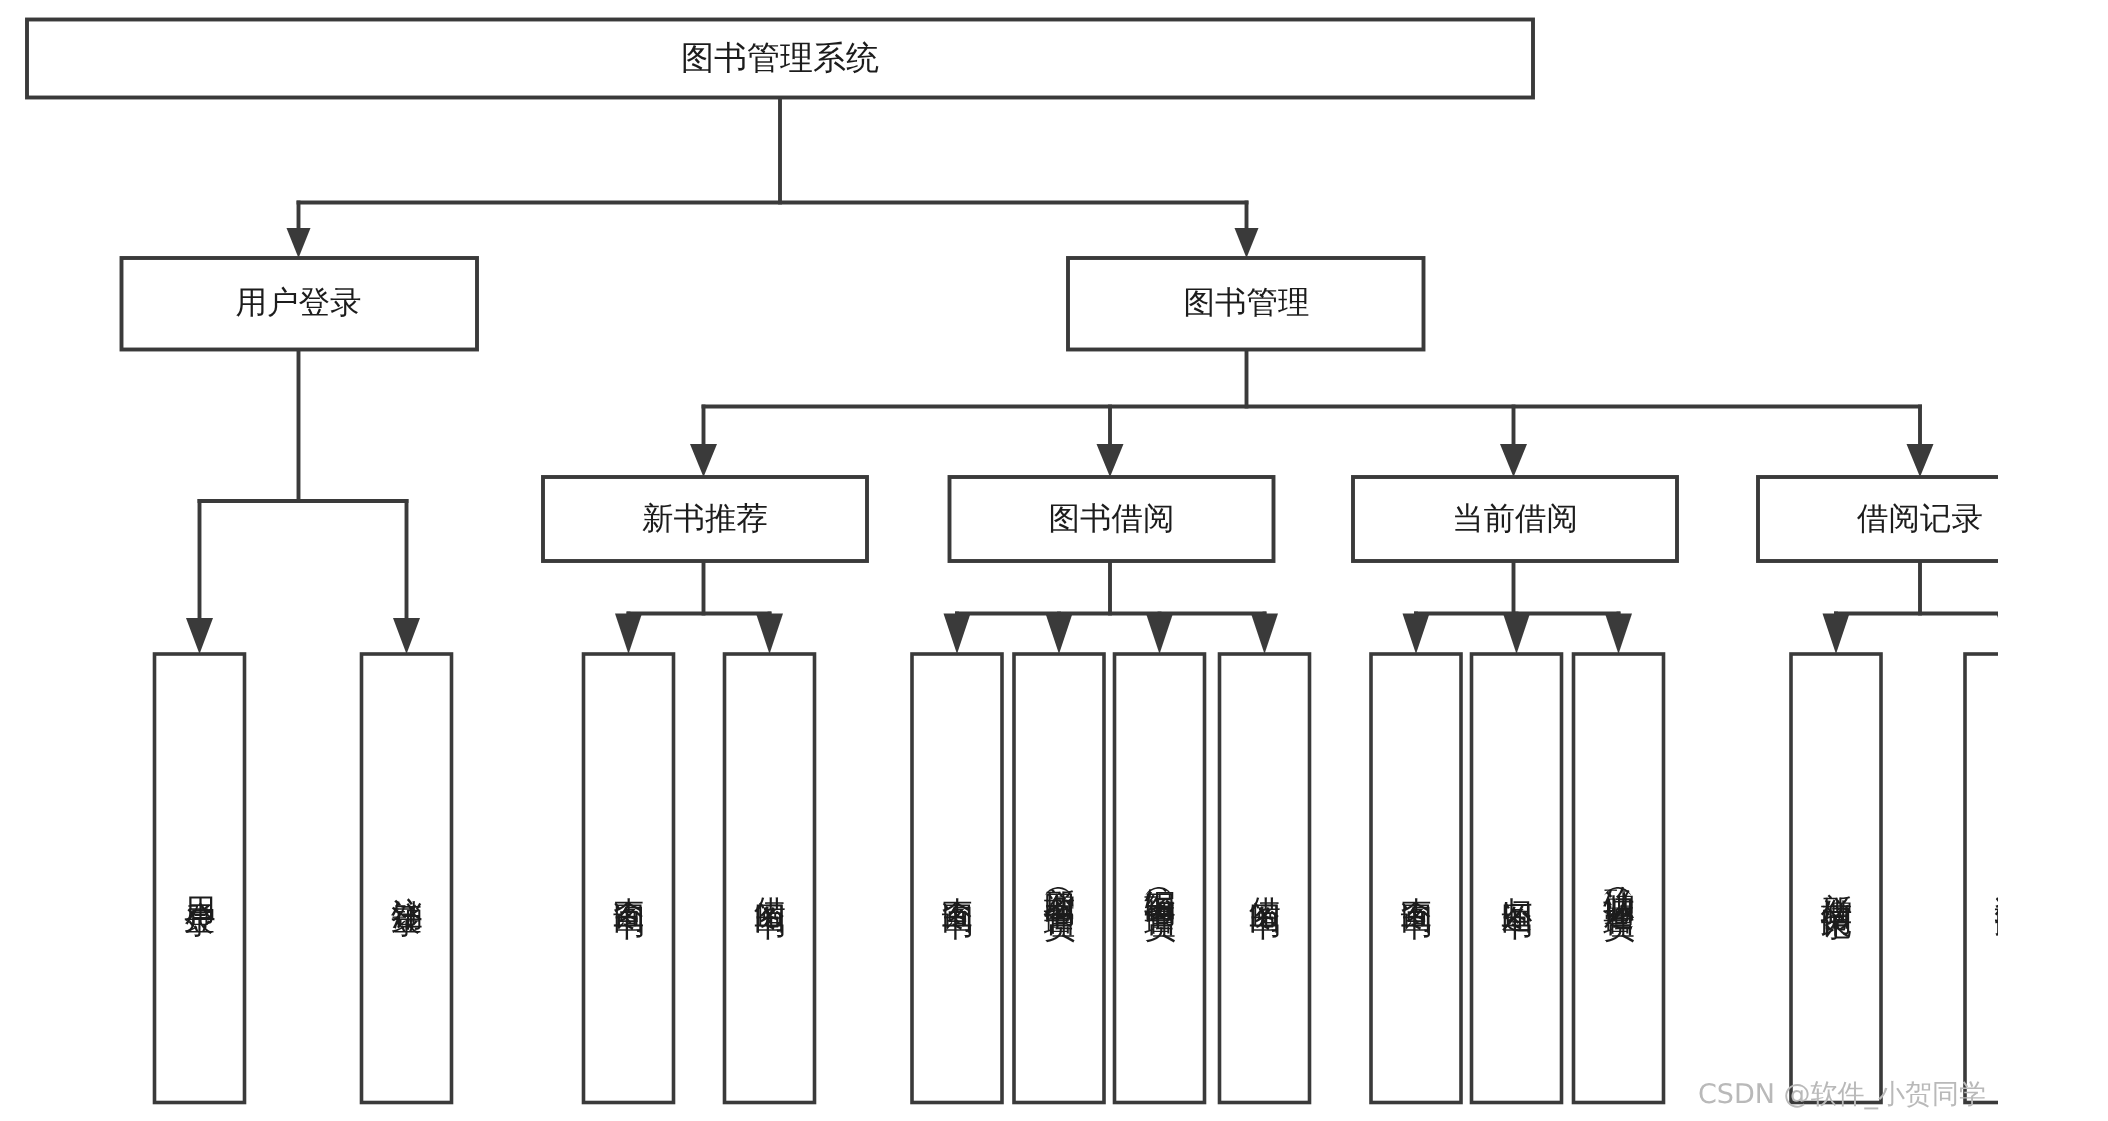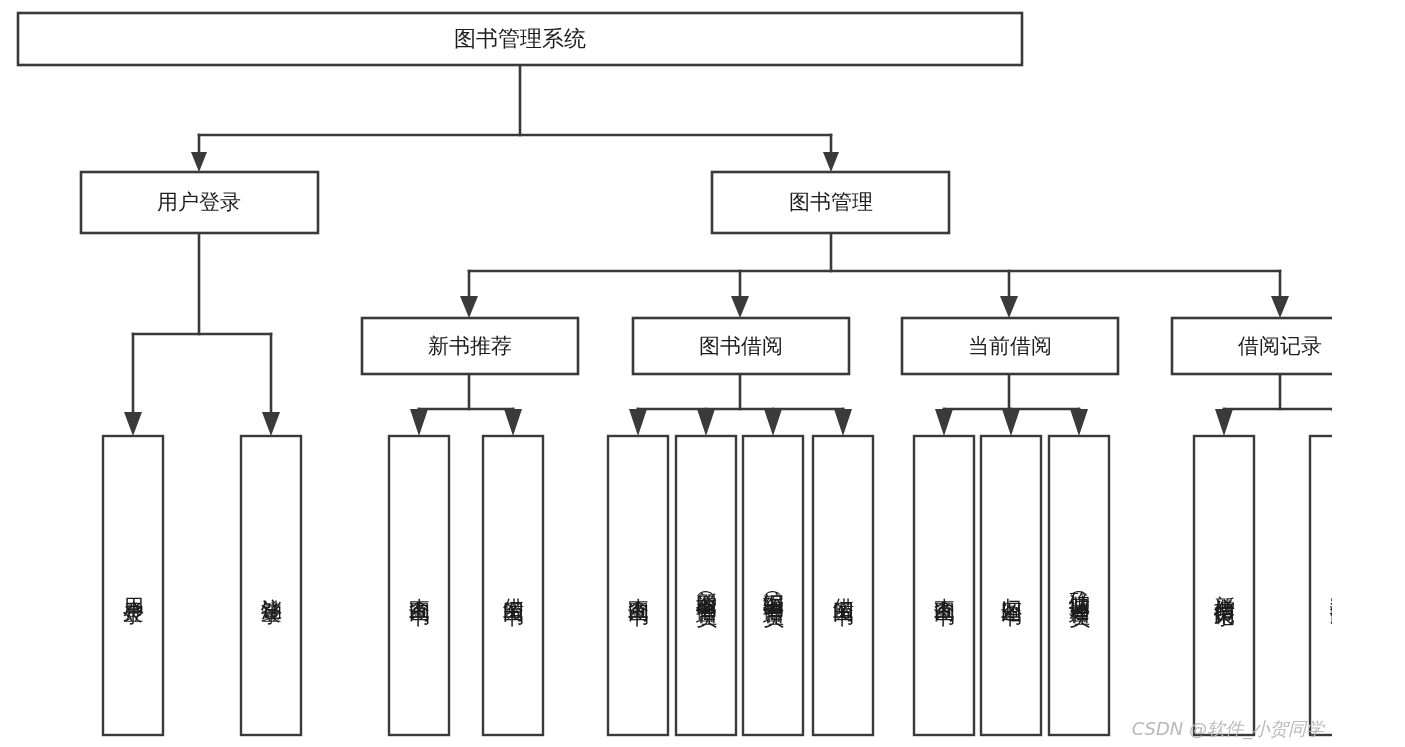--- a/index.html
+++ b/index.html
@@ -79,21 +79,20 @@
   }
   .watermark {
     position: absolute;
     right: 8px;
     bottom: 6px;
     font-family: "DejaVu Sans", "Liberation Sans", sans-serif;
     font-size: 18px;
     color: #b9b9b9;
     white-space: nowrap;
     pointer-events: none;
-    font-style: italic;
   }
 </style>
 </head>
 <body>
 
 <div id="stage">
 
   <svg id="diagram" viewBox="0 0 1405 747">
 
     <g>

